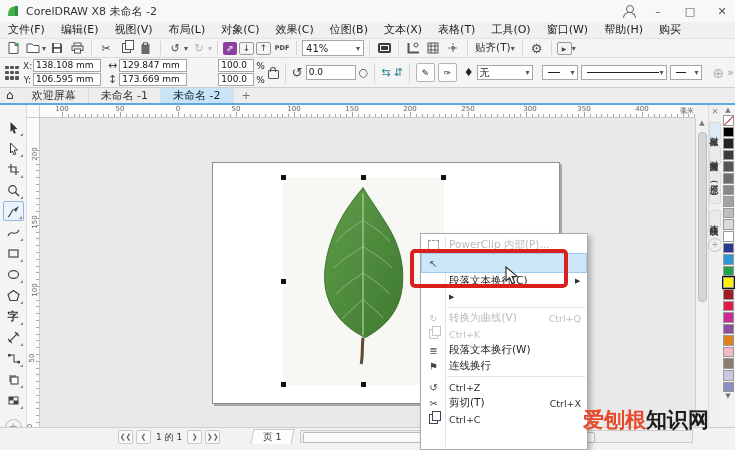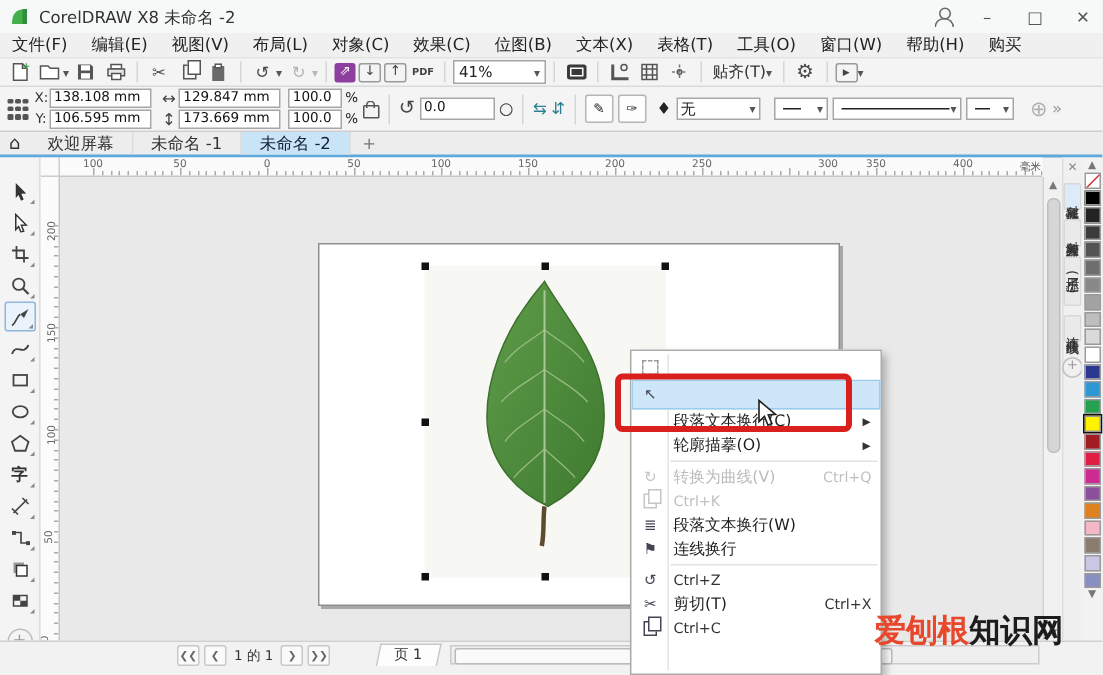--- a/index.html
+++ b/index.html
@@ -31,21 +31,21 @@
   #zoom-select{width:54px;height:14px;border:1px solid #A6A6A6;background:#fff;display:flex;align-items:center;justify-content:space-between;padding:0 3px;font-size:10px;}
   #fullscreen-ic{width:13px;height:10px;background:#3a3a3a;border-radius:2px;box-shadow:inset 0 0 0 2px #3a3a3a,inset 0 0 0 3px #fff;}
   .txtbtn{font-size:10.5px;color:#333;padding:0 2px;display:flex;align-items:center;gap:2px;}
   
   #propbar{left:0;top:58px;width:735px;height:30px;background:#F4F4F4;border-bottom:1px solid #CFCFCF;display:flex;align-items:center;gap:3px;padding-left:4px;box-sizing:border-box;font-size:9px;}
   .stack{display:flex;flex-direction:column;gap:1px;}
   .frow{display:flex;align-items:center;gap:2px;}
   .flabel{color:#333;width:8px;text-align:right;}
   .field{background:#fff;border:1px solid #A6A6A6;height:11px;line-height:11px;padding:0 2px;font-size:9px;color:#111;}
   .f-mm{width:62px;}
-  .f-pct{width:30px;}
+  .f-pct{width:30px;margin-left:26px;}
   .f-deg{width:44px;height:13px;line-height:13px;}
   .dots-ic{width:14px;height:14px;display:grid;grid-template-columns:repeat(3,1fr);gap:1.5px;padding:1px;}
   .dots-ic i{background:#555;border-radius:1px;}
   .lock-ic{width:9px;height:7px;border:1px solid #555;border-radius:1px;position:relative;margin-top:4px;}
   .lock-ic::before{content:"";position:absolute;left:1.5px;top:-4px;width:4px;height:4px;border:1px solid #555;border-bottom:none;border-radius:3px 3px 0 0;}
   .pb-glyph{font-size:11px;color:#444;}
   .teal{color:#2E7F93;font-size:11px;}
   .pb-btn{width:17px;height:17px;border:1px solid #B5B5B5;border-radius:2px;display:flex;align-items:center;justify-content:center;background:#FDFDFD;}
   .pen-ic{font-size:11px;color:#222;}
   .sel{background:#fff;border:1px solid #A6A6A6;height:15px;display:flex;align-items:center;justify-content:space-between;padding:0 2px;box-sizing:border-box;font-size:10px;}
@@ -414,21 +414,21 @@
     <i class="tick major" style="left: 428px;"></i>
     <i class="tick" style="left: 433.8px;"></i>
     <i class="tick" style="left: 439.6px;"></i>
     <i class="tick" style="left: 445.4px;"></i>
     <i class="tick" style="left: 451.2px;"></i>
     <i class="tick" style="left: 457px;"></i>
     <i class="tick" style="left: 462.8px;"></i>
     <i class="tick" style="left: 468.6px;"></i>
     <i class="tick" style="left: 474.4px;"></i>
     <i class="tick" style="left: 480.2px;"></i>
-    <span class="rl" style="left: 512px;">300</span>
+    <span class="rl" style="left: 490px;">300</span>
     <i class="tick major" style="left: 486px;"></i>
     <i class="tick" style="left: 491.8px;"></i>
     <i class="tick" style="left: 497.6px;"></i>
     <i class="tick" style="left: 503.4px;"></i>
     <i class="tick" style="left: 509.2px;"></i>
     <i class="tick" style="left: 515px;"></i>
     <i class="tick" style="left: 520.8px;"></i>
     <i class="tick" style="left: 526.6px;"></i>
     <i class="tick" style="left: 532.4px;"></i>
     <i class="tick" style="left: 538.2px;"></i>
@@ -672,32 +672,32 @@
   <div id="hscroll">
       <div id="hthumb"></div>
     </div>
 </div>
 
 <div class="abs" id="ctxmenu">
     <div class="cm-row dis">
       <span class="cm-ic">
         <span class="ic-frame"></span>
       </span>
+      <span class="cm-label">PowerClip 内部(P)...</span>
     </div>
     <div class="cm-row hl">
       <span class="cm-ic">↖</span>
     </div>
     <div class="cm-row">
       <span class="cm-ic"></span>
       <span class="cm-label">段落文本换行(C)</span>
       <span class="cm-sub">▶</span>
     </div>
     <div class="cm-row">
       <span class="cm-ic"></span>
-      <span class="cm-label">轮廓描摹(O)</span>
       <span class="cm-sub">▶</span>
     </div>
     <div class="cm-sep"></div>
     <div class="cm-row dis">
       <span class="cm-ic">↻</span>
       <span class="cm-label">转换为曲线(V)</span>
       <span class="cm-short">Ctrl+Q</span>
     </div>
     <div class="cm-row dis">
       <span class="cm-ic">

